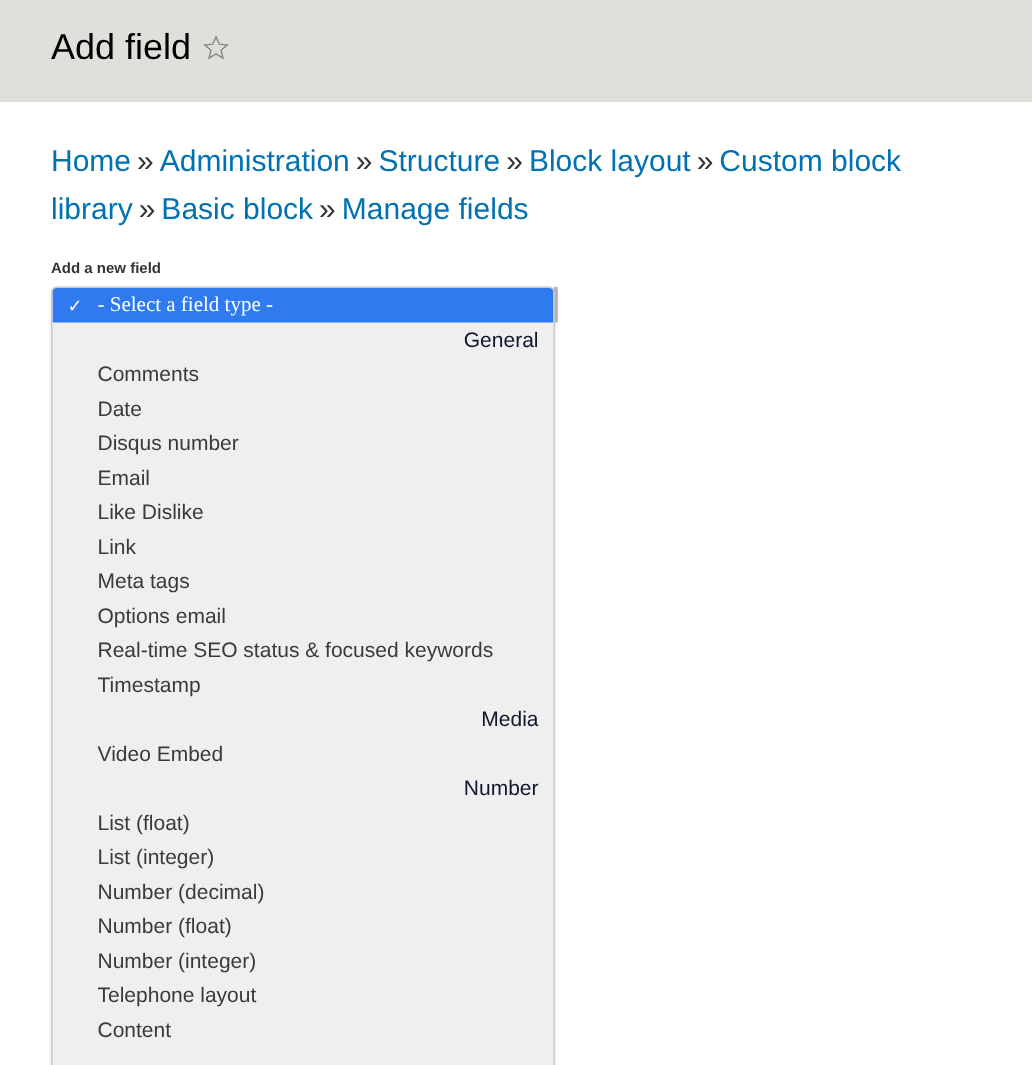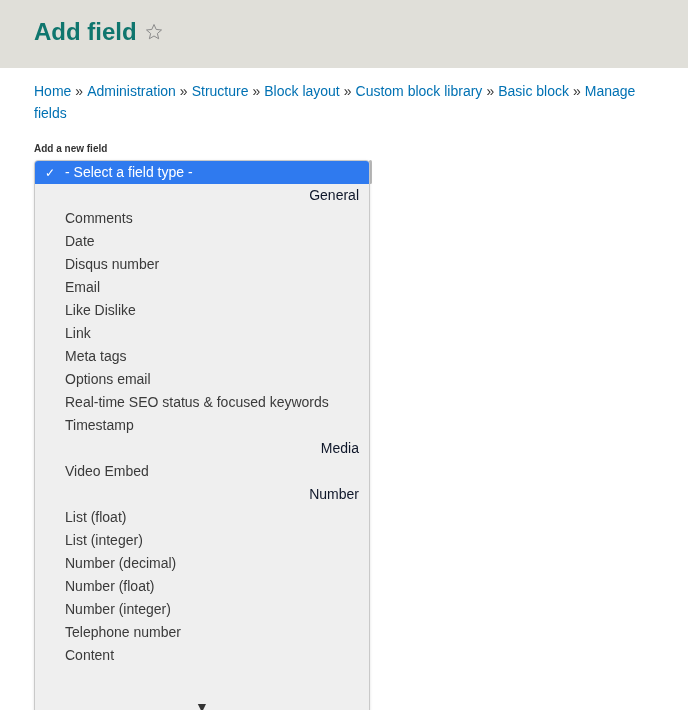--- a/index.html
+++ b/index.html
@@ -11,39 +11,39 @@
     background: #fff;
   }
   .header-bar {
     background: #e0dfd9;
     padding: 18px 34px 22px 34px;
     display: flex;
     align-items: center;
   }
   .page-title {
     font-size: 24px;
-    font-weight: 700;
-    color: #0f766e;
+    font-weight: 400;
+    color: #000000;
     margin: 0;
   }
   .star-icon {
     margin-left: 8px;
     display: inline-flex;
     align-items: center;
   }
   .star-icon svg {
     width: 18px;
     height: 18px;
     stroke: #888;
     fill: none;
     stroke-width: 1.3;
   }
   .breadcrumbs {
-    padding: 12px 34px 18px 34px;
-    font-size: 14px;
+    padding: 24px 34px 18px 34px;
+    font-size: 20px;
     color: #333;
     line-height: 1.6;
   }
   .breadcrumbs a {
     color: #0071b3;
     text-decoration: none;
   }
   .bc-sep {
     color: #333;
     padding: 0 4px;
@@ -86,20 +86,21 @@
     padding: 2px 10px 2px 30px;
     font-size: 14px;
     color: #3a3a3a;
     line-height: 19px;
     cursor: default;
     position: relative;
   }
   .opt.selected {
     background: #2f7aef;
     color: #fff;
+    font-family: Liberation Serif, serif;
   }
   .opt.selected::before {
     content: "✓";
     position: absolute;
     left: 10px;
     font-size: 12px;
     top: 3px;
   }
   .opt.group {
     color: #0f172a;
@@ -155,20 +156,20 @@
         <div class="opt child">Real-time SEO status &amp; focused keywords</div>
         <div class="opt child">Timestamp</div>
         <div class="opt group">Media</div>
         <div class="opt child">Video Embed</div>
         <div class="opt group">Number</div>
         <div class="opt child">List (float)</div>
         <div class="opt child">List (integer)</div>
         <div class="opt child">Number (decimal)</div>
         <div class="opt child">Number (float)</div>
         <div class="opt child">Number (integer)</div>
-        <div class="opt child">Telephone number</div>
+        <div class="opt child">Telephone layout</div>
         <div class="opt child">Content</div>
         <div class="scroll-hint">
         <span>▼</span>
       </div>
     </div>
   </div>
 </div>
 
 </body></html>

